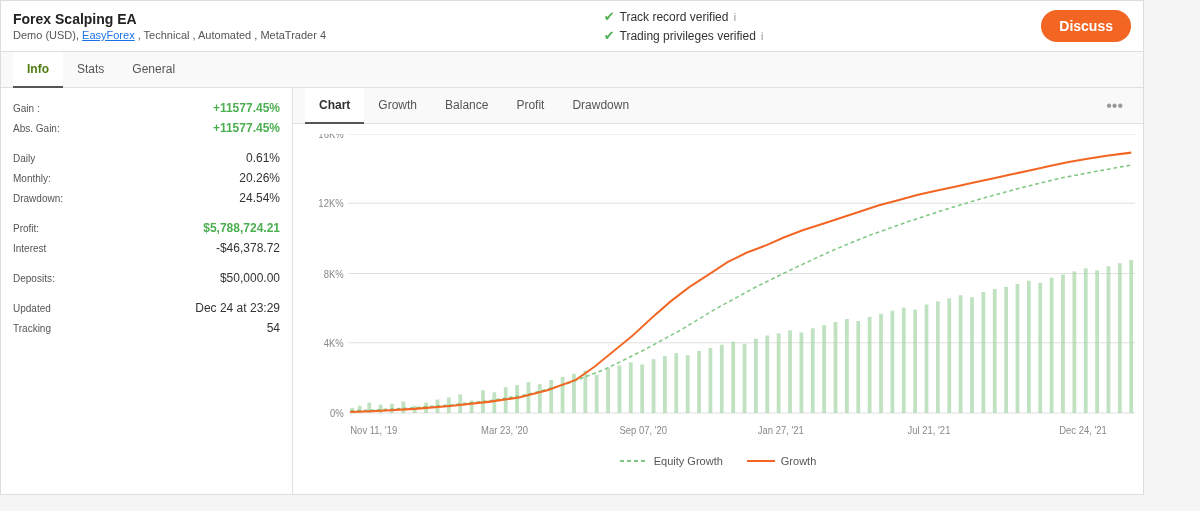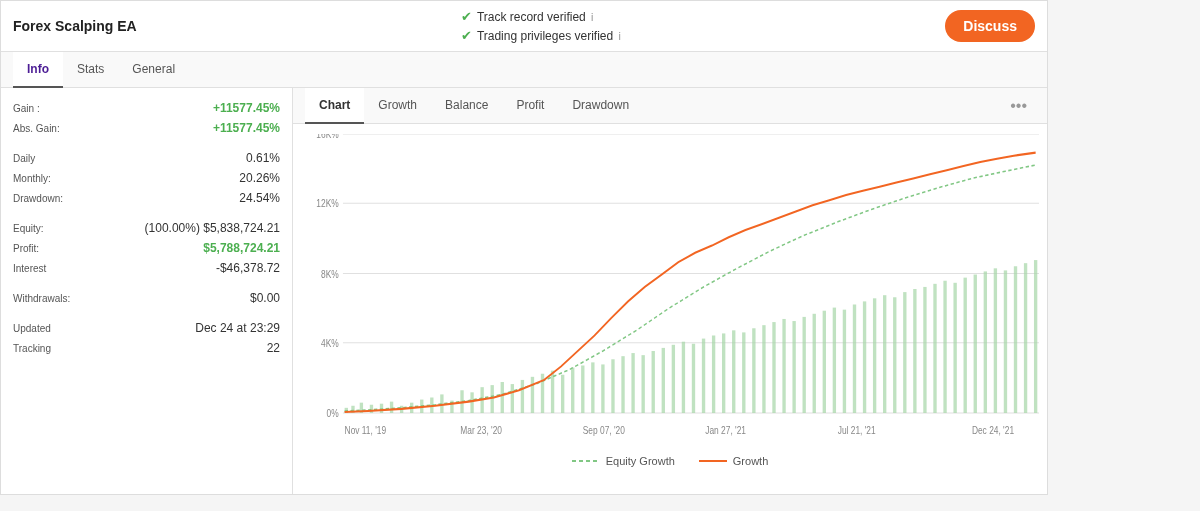--- a/index.html
+++ b/index.html
@@ -1,35 +1,35 @@
 <!DOCTYPE html>
 <html><head>
   <meta charset="utf-8">
   <style>
     * { box-sizing: border-box; margin: 0; padding: 0; }
     body { font-family: Arial, sans-serif; font-size: 12px; background: #f5f5f5; color: #333; }
 
-    .main-container { width: 1048px; background: #fff; border: 1px solid #ddd; }
+    .main-container { width: 1144px; background: #fff; border: 1px solid #ddd; }
 
     
     .header { display: flex; align-items: center; justify-content: space-between; padding: 8px 12px; background: #fff; border-bottom: 1px solid #e0e0e0; }
     .header-left { }
     .header-title { font-weight: bold; font-size: 14px; color: #222; }
     .header-subtitle { font-size: 11px; color: #555; margin-top: 2px; }
     .header-subtitle a { color: #1a73e8; text-decoration: underline; }
     .header-center { display: flex; flex-direction: column; gap: 4px; }
     .verified-item { display: flex; align-items: center; gap: 5px; font-size: 12px; color: #333; }
     .check-icon { color: #4caf50; font-size: 13px; }
     .info-icon { color: #999; font-size: 11px; cursor: pointer; }
     .discuss-btn { background: #f26522; color: #fff; border: none; padding: 8px 18px; font-size: 14px; border-radius: 16px; cursor: pointer; font-weight: bold; }
 
     
     .outer-tabs { display: flex; align-items: center; border-bottom: 1px solid #e0e0e0; background: #f9f9f9; padding: 0 12px; }
     .outer-tab { padding: 10px 14px; font-size: 12px; cursor: pointer; color: #555; border-bottom: 2px solid transparent; margin-bottom: -1px; }
-    .outer-tab.active { color: #4c1d95; font-weight: bold; border-bottom: 2px solid #555; background: #fff; }
+    .outer-tab.active { color: #4d7c0f; font-weight: bold; border-bottom: 2px solid #555; background: #fff; }
 
     
     .content { display: flex; }
 
     
     .left-panel { width: 292px; min-width: 292px; border-right: 1px solid #e0e0e0; padding: 10px 12px; background: #fff; }
     .stat-row { display: flex; justify-content: space-between; align-items: center; padding: 3px 0; }
     .stat-label { color: #555; font-size: 10px; }
     .stat-value { font-size: 12px; color: #333; text-align: center; }
     .stat-value.green { color: #4caf50; font-weight: bold; }
@@ -52,20 +52,23 @@
     .legend-item { display: flex; align-items: center; gap: 6px; font-size: 11px; color: #555; }
   </style>
 </head>
 <body>
 
 <div class="main-container">
 
   <div class="header">
     <div class="header-left">
       <div class="header-title">Forex Scalping EA</div>
+      <div class="header-subtitle">
+        <span>Demo (USD),&nbsp;</span><a href="#">EasyForex</a><span>&nbsp;, Technical&nbsp;, Automated&nbsp;, MetaTrader 4</span>
+      </div>
     </div>
     <div class="header-center">
       <div class="verified-item">
         <span class="check-icon">✔</span>
         <span>Track record verified</span>
         <span class="info-icon">ℹ</span>
       </div>
       <div class="verified-item">
         <span class="check-icon">✔</span>
         <span>Trading privileges verified</span>
@@ -100,44 +103,40 @@
       <div class="stat-row">
         <span class="stat-label">Monthly:</span>
         <span class="stat-value">20.26%</span>
       </div>
       <div class="stat-row">
         <span class="stat-label">Drawdown:</span>
         <span class="stat-value">24.54%</span>
       </div>
       <div class="divider"></div>
       <div class="stat-row">
-        <span class="stat-label">Equity:</span>
-        <span class="stat-value">(100.00%) $5,838,724.21</span>
-      </div>
-      <div class="stat-row">
         <span class="stat-label">Profit:</span>
         <span class="stat-value green">$5,788,724.21</span>
       </div>
       <div class="stat-row">
         <span class="stat-label">Interest</span>
         <span class="stat-value">-$46,378.72</span>
       </div>
       <div class="divider"></div>
       <div class="stat-row">
-        <span class="stat-label">Withdrawals:</span>
-        <span class="stat-value">$0.00</span>
+        <span class="stat-label">Deposits:</span>
+        <span class="stat-value">$50,000.00</span>
       </div>
       <div class="divider"></div>
       <div class="stat-row">
         <span class="stat-label">Updated</span>
         <span class="stat-value">Dec 24 at 23:29</span>
       </div>
       <div class="stat-row">
         <span class="stat-label">Tracking</span>
-        <span class="stat-value">22</span>
+        <span class="stat-value">54</span>
       </div>
     </div>
 
     <div class="right-panel">
 
       <div class="chart-tabs">
         <div class="chart-tabs-left">
           <div class="chart-tab active">Chart</div>
           <div class="chart-tab">Growth</div>
           <div class="chart-tab">Balance</div>

